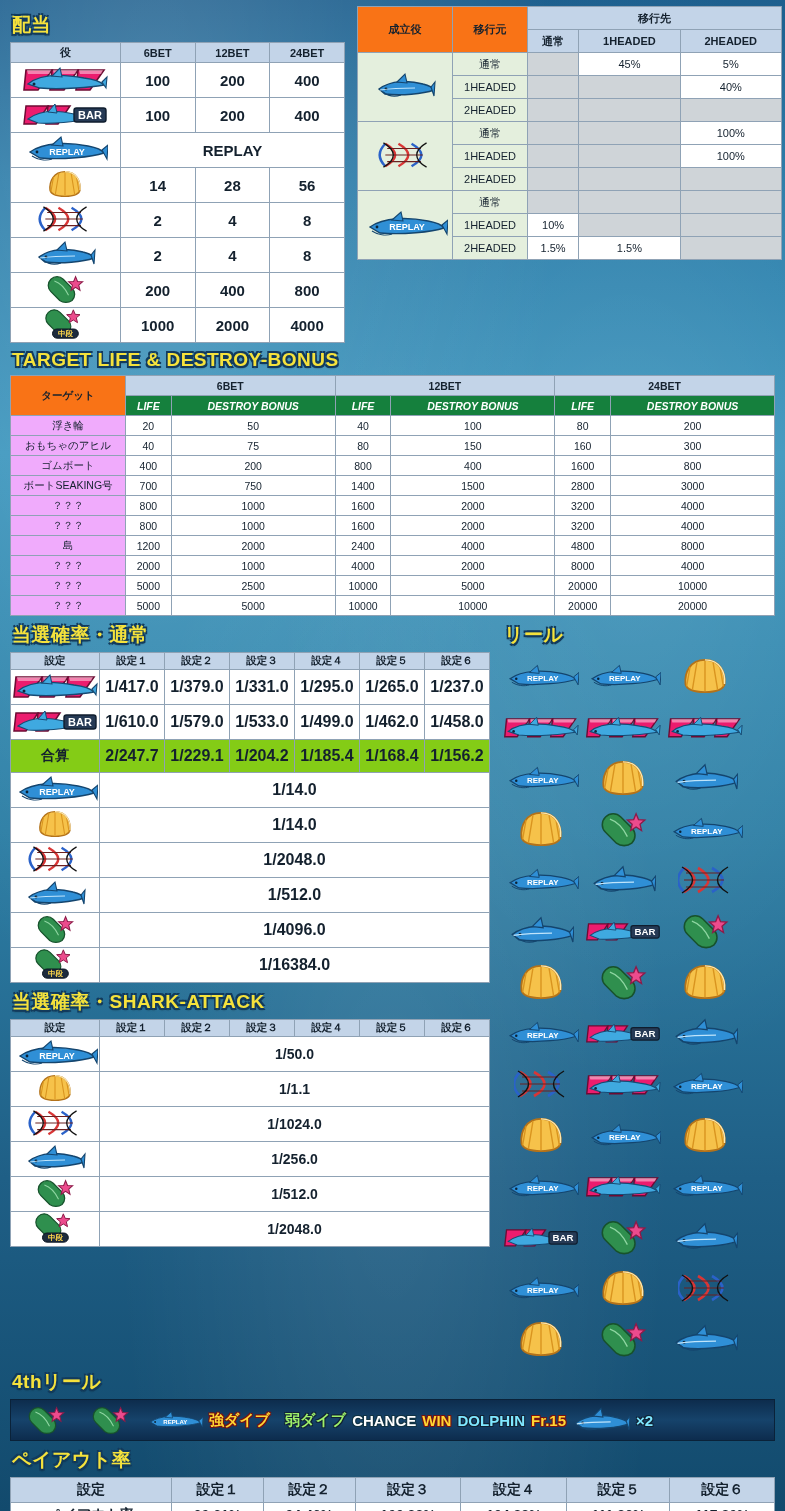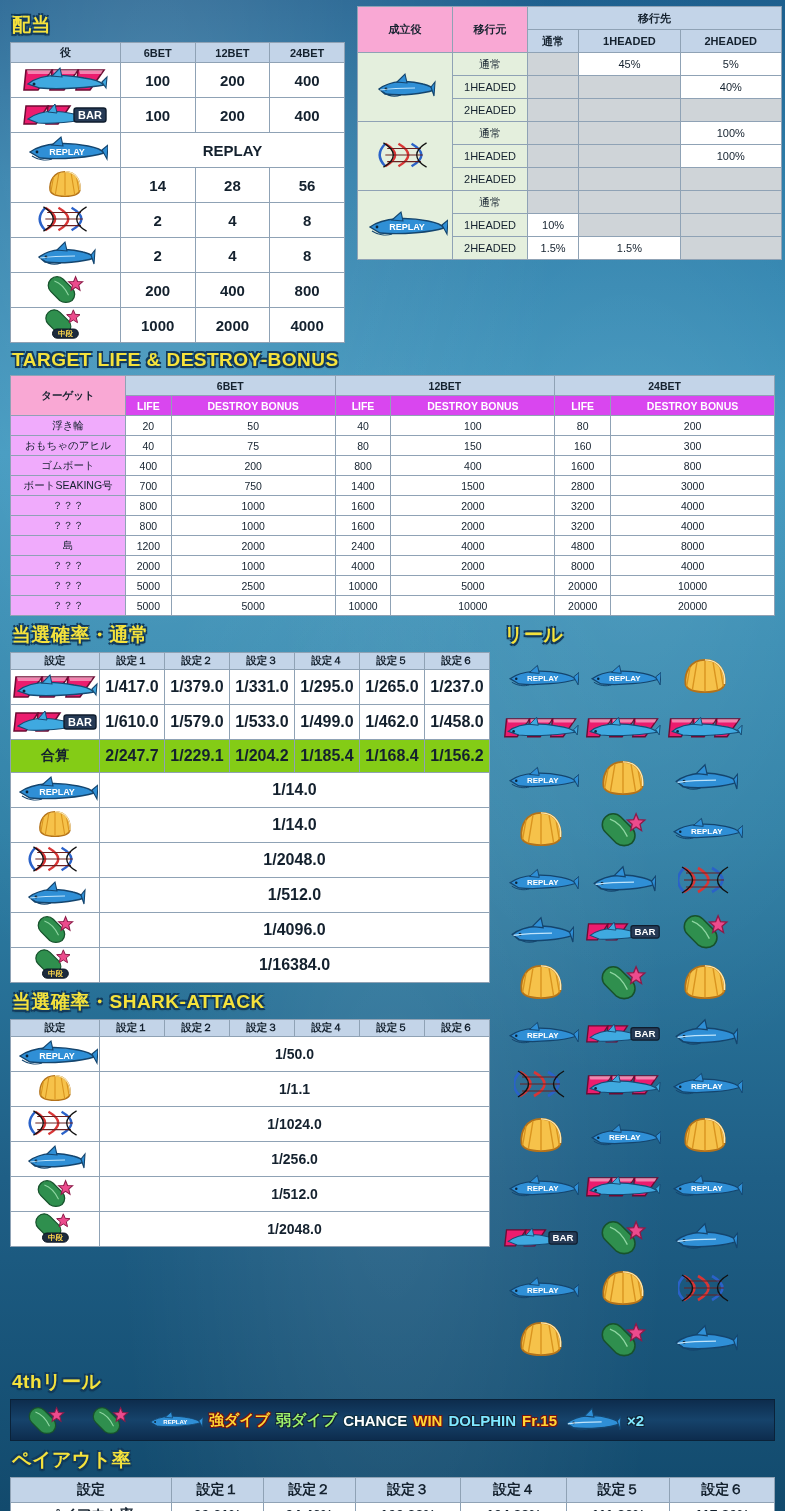--- a/index.html
+++ b/index.html
@@ -32,22 +32,22 @@
     letter-spacing:0.5px;
     text-shadow:
       -1.6px -1.6px 0 #123a5c, 1.6px -1.6px 0 #123a5c,
       -1.6px 1.6px 0 #123a5c, 1.6px 1.6px 0 #123a5c,
       0 2px 2px rgba(0,0,0,.5);
   }
 
   table { border-collapse: collapse; background:#fff; }
   table td, table th { border:1px solid #8fa2b5; font-size:11px; text-align:center; color:#14212e; font-weight:normal;}
   .hdr-blue { background:#c3d4e8; font-weight:bold; }
-  .hdr-green { background:#f9a8d4; font-weight:bold;}
-  .hdr-dark { background:#d946ef; color:#fff; font-weight:bold; }
+  .hdr-green { background:#f97316; font-weight:bold;}
+  .hdr-dark { background:#15803d; color:#fff; font-weight:bold;font-style:italic; }
   .cell-gray { background:#cfd4d8; }
   .cell-beige { background:#84cc16; font-weight:bold;}
 
   .flexrow { display:flex; gap:12px; align-items:flex-start; }
 
   
   #payout-table { width:335px; }
   #payout-table td { height:34px; }
   #payout-table td.sym { width:110px; background:#fff; }
   #payout-table td.val { width:75px; font-size:15px; font-weight:bold; }
@@ -95,21 +95,21 @@
     display:flex; align-items:center; gap:6px; padding:0 6px;
     overflow:hidden;
   }
   .strip-item { flex:0 0 auto; display:flex; align-items:center; justify-content:center; height:36px; }
   .strip-text {
     font-size:15px; font-weight:bold; color:#ffd633;
     text-shadow:-1px -1px 0 #7a1010,1px -1px 0 #7a1010,-1px 1px 0 #7a1010,1px 1px 0 #7a1010;
     white-space:nowrap;
     text-align:right;
   }
-  .strip-text.green { color:#9ef06a; text-shadow:-1px -1px 0 #123,1px -1px 0 #123,-1px 1px 0 #123,1px 1px 0 #123; }
+  .strip-text.green { color:#9ef06a; text-shadow:-1px -1px 0 #123,1px -1px 0 #123,-1px 1px 0 #123,1px 1px 0 #123;margin-left:9px; }
   .strip-text.white { color:#ffffff; text-shadow:-1px -1px 0 #134,1px -1px 0 #134,-1px 1px 0 #134,1px 1px 0 #134; }
   .strip-text.cyan { color:#7fe7ff; text-shadow:-1px -1px 0 #123,1px -1px 0 #123,-1px 1px 0 #123,1px 1px 0 #123; }
 
   
   .icon { display:inline-block; line-height:0; }
 </style>
 </head>
 <body>
 
 <div class="page">

